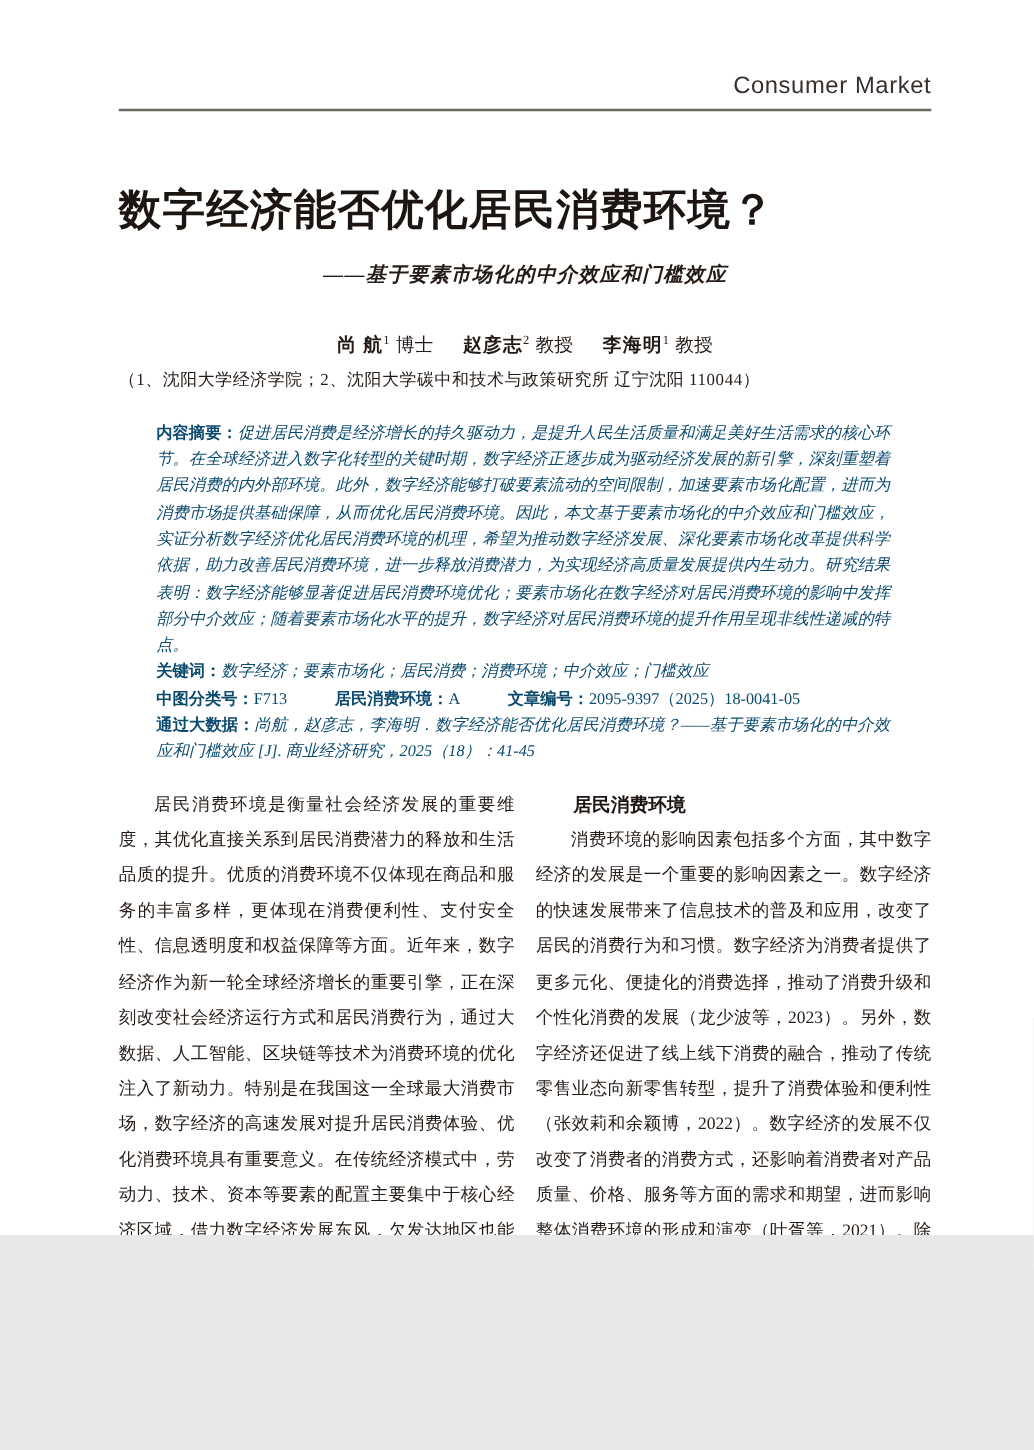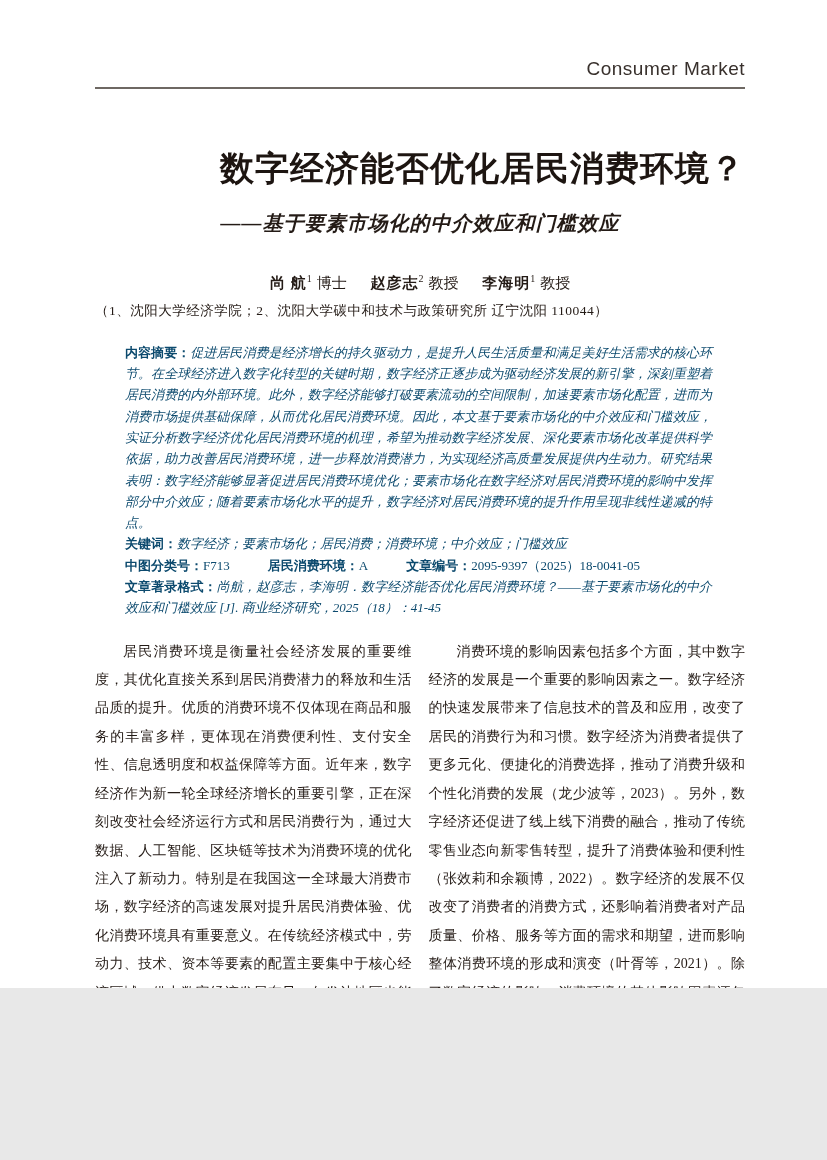--- a/index.html
+++ b/index.html
@@ -16,27 +16,27 @@
   }
   
   .hdr{padding-top:58px;text-align:right;}
   .hdr-label{
     font-family:"Liberation Sans","DejaVu Sans",sans-serif;
     font-size:19px;color:#38302c;letter-spacing:.5px;
   }
   .hdr-rule{height:2px;background:#6e6863;margin-top:7px;}
   
   .title{
-    margin-top:60px;text-align:right;
+    margin-top:60px;text-align:left;
     font-size:34px;font-weight:bold;color:#1d1511;
     letter-spacing:1px;line-height:1.2;
   }
   .subtitle{
     margin-top:20px;text-align:center;
-    font-size:20px;font-weight:bold;font-style:italic;
+    font-size:16px;font-weight:bold;font-style:italic;
     color:#241b16;letter-spacing:1px;
   }
   
   .authors{margin-top:36px;text-align:center;font-size:15px;color:#241b16;}
   .author{margin:0 10px;}
   .author .nm{font-weight:bold;letter-spacing:1px;}
   .author sup{font-size:10px;}
   .author .role{margin-left:5px;}
   .affil{margin-top:9px;text-align:left;font-size:13.5px;color:#241b16;letter-spacing:.5px;}
   
@@ -104,28 +104,29 @@
     <span class="author"><span class="nm">尚  航</span><sup>1</sup><span class="role">博士</span></span>
     <span class="author"><span class="nm">赵彦志</span><sup>2</sup><span class="role">教授</span></span>
     <span class="author"><span class="nm">李海明</span><sup>1</sup><span class="role">教授</span></span>
   </div>
   <div class="affil">（1、沈阳大学经济学院；2、沈阳大学碳中和技术与政策研究所  辽宁沈阳  110044）</div>
 
   <div class="front">
     <p class="row"><span class="lbl">内容摘要：</span><span class="kai">促进居民消费是经济增长的持久驱动力，是提升人民生活质量和满足美好生活需求的核心环节。在全球经济进入数字化转型的关键时期，数字经济正逐步成为驱动经济发展的新引擎，深刻重塑着居民消费的内外部环境。此外，数字经济能够打破要素流动的空间限制，加速要素市场化配置，进而为消费市场提供基础保障，从而优化居民消费环境。因此，本文基于要素市场化的中介效应和门槛效应，实证分析数字经济优化居民消费环境的机理，希望为推动数字经济发展、深化要素市场化改革提供科学依据，助力改善居民消费环境，进一步释放消费潜力，为实现经济高质量发展提供内生动力。研究结果表明：数字经济能够显著促进居民消费环境优化；要素市场化在数字经济对居民消费环境的影响中发挥部分中介效应；随着要素市场化水平的提升，数字经济对居民消费环境的提升作用呈现非线性递减的特点。</span></p>
     <p class="row"><span class="lbl">关键词：</span><span class="kai">数字经济；要素市场化；居民消费；消费环境；中介效应；门槛效应</span></p>
     <p class="row meta-row"><span class="seg"><span class="lbl">中图分类号：</span><span>F713</span></span><span class="seg"><span class="lbl">居民消费环境：</span><span>A</span></span><span class="seg"><span class="lbl">文章编号：</span><span>2095-9397（2025）18-0041-05</span></span></p>
-    <p class="row"><span class="lbl">文章著录格式：</span><span class="kai">尚航，赵彦志，李海明．数字经济能否优化居民消费环境？——基于要素市场化的中介效应和门槛效应 [J]. 商业经济研究，2025（18）：41-45</span></p>
+    <p class="row"><span class="lbl">通过大数据：</span><span class="kai">尚航，赵彦志，李海明．数字经济能否优化居民消费环境？——基于要素市场化的中介效应和门槛效应 [J]. 商业经济研究，2025（18）：41-45</span></p>
   </div>
 
   <div class="cols">
     <div class="col">
       <p>居民消费环境是衡量社会经济发展的重要维度，其优化直接关系到居民消费潜力的释放和生活品质的提升。优质的消费环境不仅体现在商品和服务的丰富多样，更体现在消费便利性、支付安全性、信息透明度和权益保障等方面。近年来，数字经济作为新一轮全球经济增长的重要引擎，正在深刻改变社会经济运行方式和居民消费行为，通过大数据、人工智能、区块链等技术为消费环境的优化注入了新动力。特别是在我国这一全球最大消费市场，数字经济的高速发展对提升居民消费体验、优化消费环境具有重要意义。在传统经济模式中，劳动力、技术、资本等要素的配置主要集中于核心经济区域，借力数字经济发展东风，欠发达地区也能够获得发展机遇，从而释放区域发展潜力。这种要素流动的均衡化，不仅扩大了消费供给范围，还促进市场主体的多元化和竞争，打破垄断，保障消费者权益，从而促进居民消费环境的优化。基于此，本文实证分析数字经济优化居民消费环境的机理，同时阐明要素市场化的中介效应和门槛效应，以期为数字经济与消费环境关系的深入理解提供理论支持，从而为推动消费环境优化、释放消费潜力以及实现更高质量的经济增长提供实践指导。</p>
     </div>
     <div class="col">
+      <p class="sec-head">居民消费环境</p>
       <p>消费环境的影响因素包括多个方面，其中数字经济的发展是一个重要的影响因素之一。数字经济的快速发展带来了信息技术的普及和应用，改变了居民的消费行为和习惯。数字经济为消费者提供了更多元化、便捷化的消费选择，推动了消费升级和个性化消费的发展（龙少波等，2023）。另外，数字经济还促进了线上线下消费的融合，推动了传统零售业态向新零售转型，提升了消费体验和便利性（张效莉和余颖博，2022）。数字经济的发展不仅改变了消费者的消费方式，还影响着消费者对产品质量、价格、服务等方面的需求和期望，进而影响整体消费环境的形成和演变（叶胥等，2021）。除了数字经济的影响，消费环境的其他影响因素还包括政策法规、经济发展水平、文化习俗、社会环境等多个方面。政府的宏观调控政策、消费者权益保护法律法规的完善以及市场监管的力度等都会对消费环境产生重要影响。经济发展水平直接影响着消费者的购买能力和消费水平，从而影响着消费市场的规模和结构（龙少波和张睿，2021）。文化习俗和社会环境则塑造了消费者的消费观念和消费行为模式，影响着消费市场的需求结构和消费</p>
     </div>
   </div>
 
   <div class="footnote">
     <div class="sep"></div>
     <div class="fn-body">
       <span class="fn-label">基金课题：</span>
       <p class="fn-text">国家社会科学基金重点项目“多重战略驱动下碳排放交易分层机制的减污降碳协同增效研究”（23ATJ006）；辽宁省教育厅课题“关于提升科技创新供给能力促进辽宁高质量发展的对策研究”（JYTMS20231173）；辽宁省科学技术厅课题“关于提升辽宁省科技成果转化效率的对策研究”（2023JH4/18416281）</p>
     </div>

